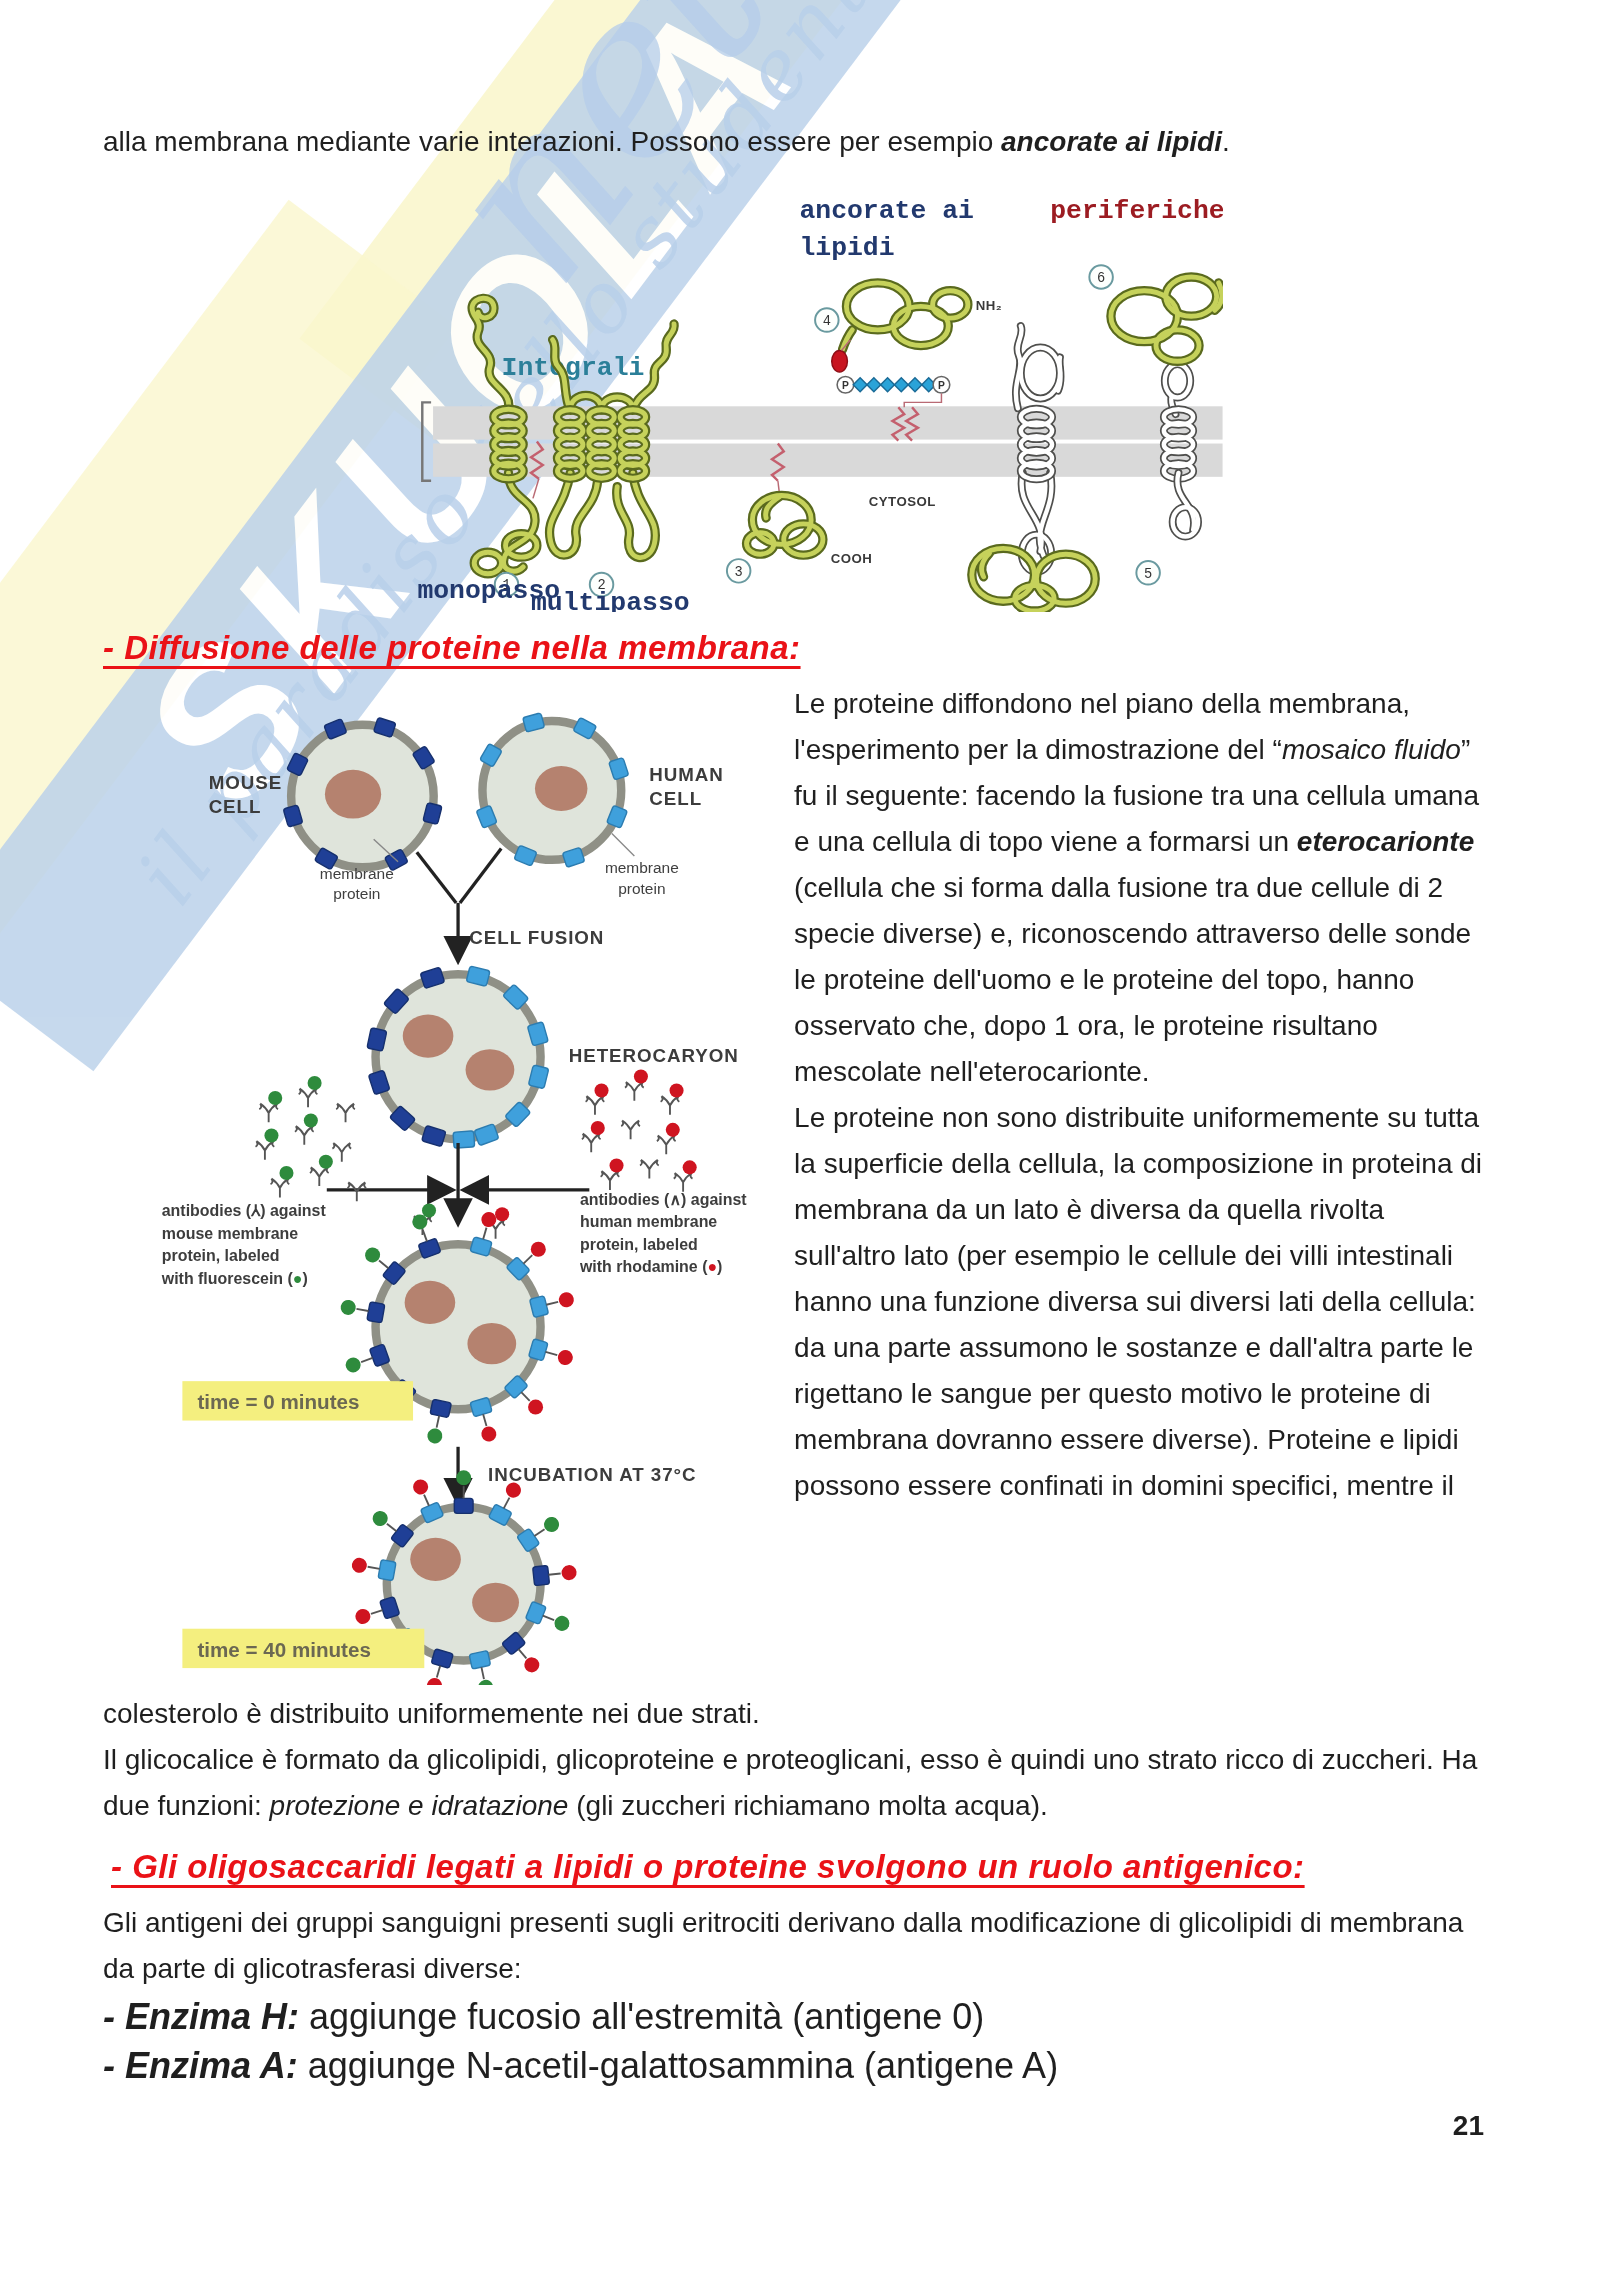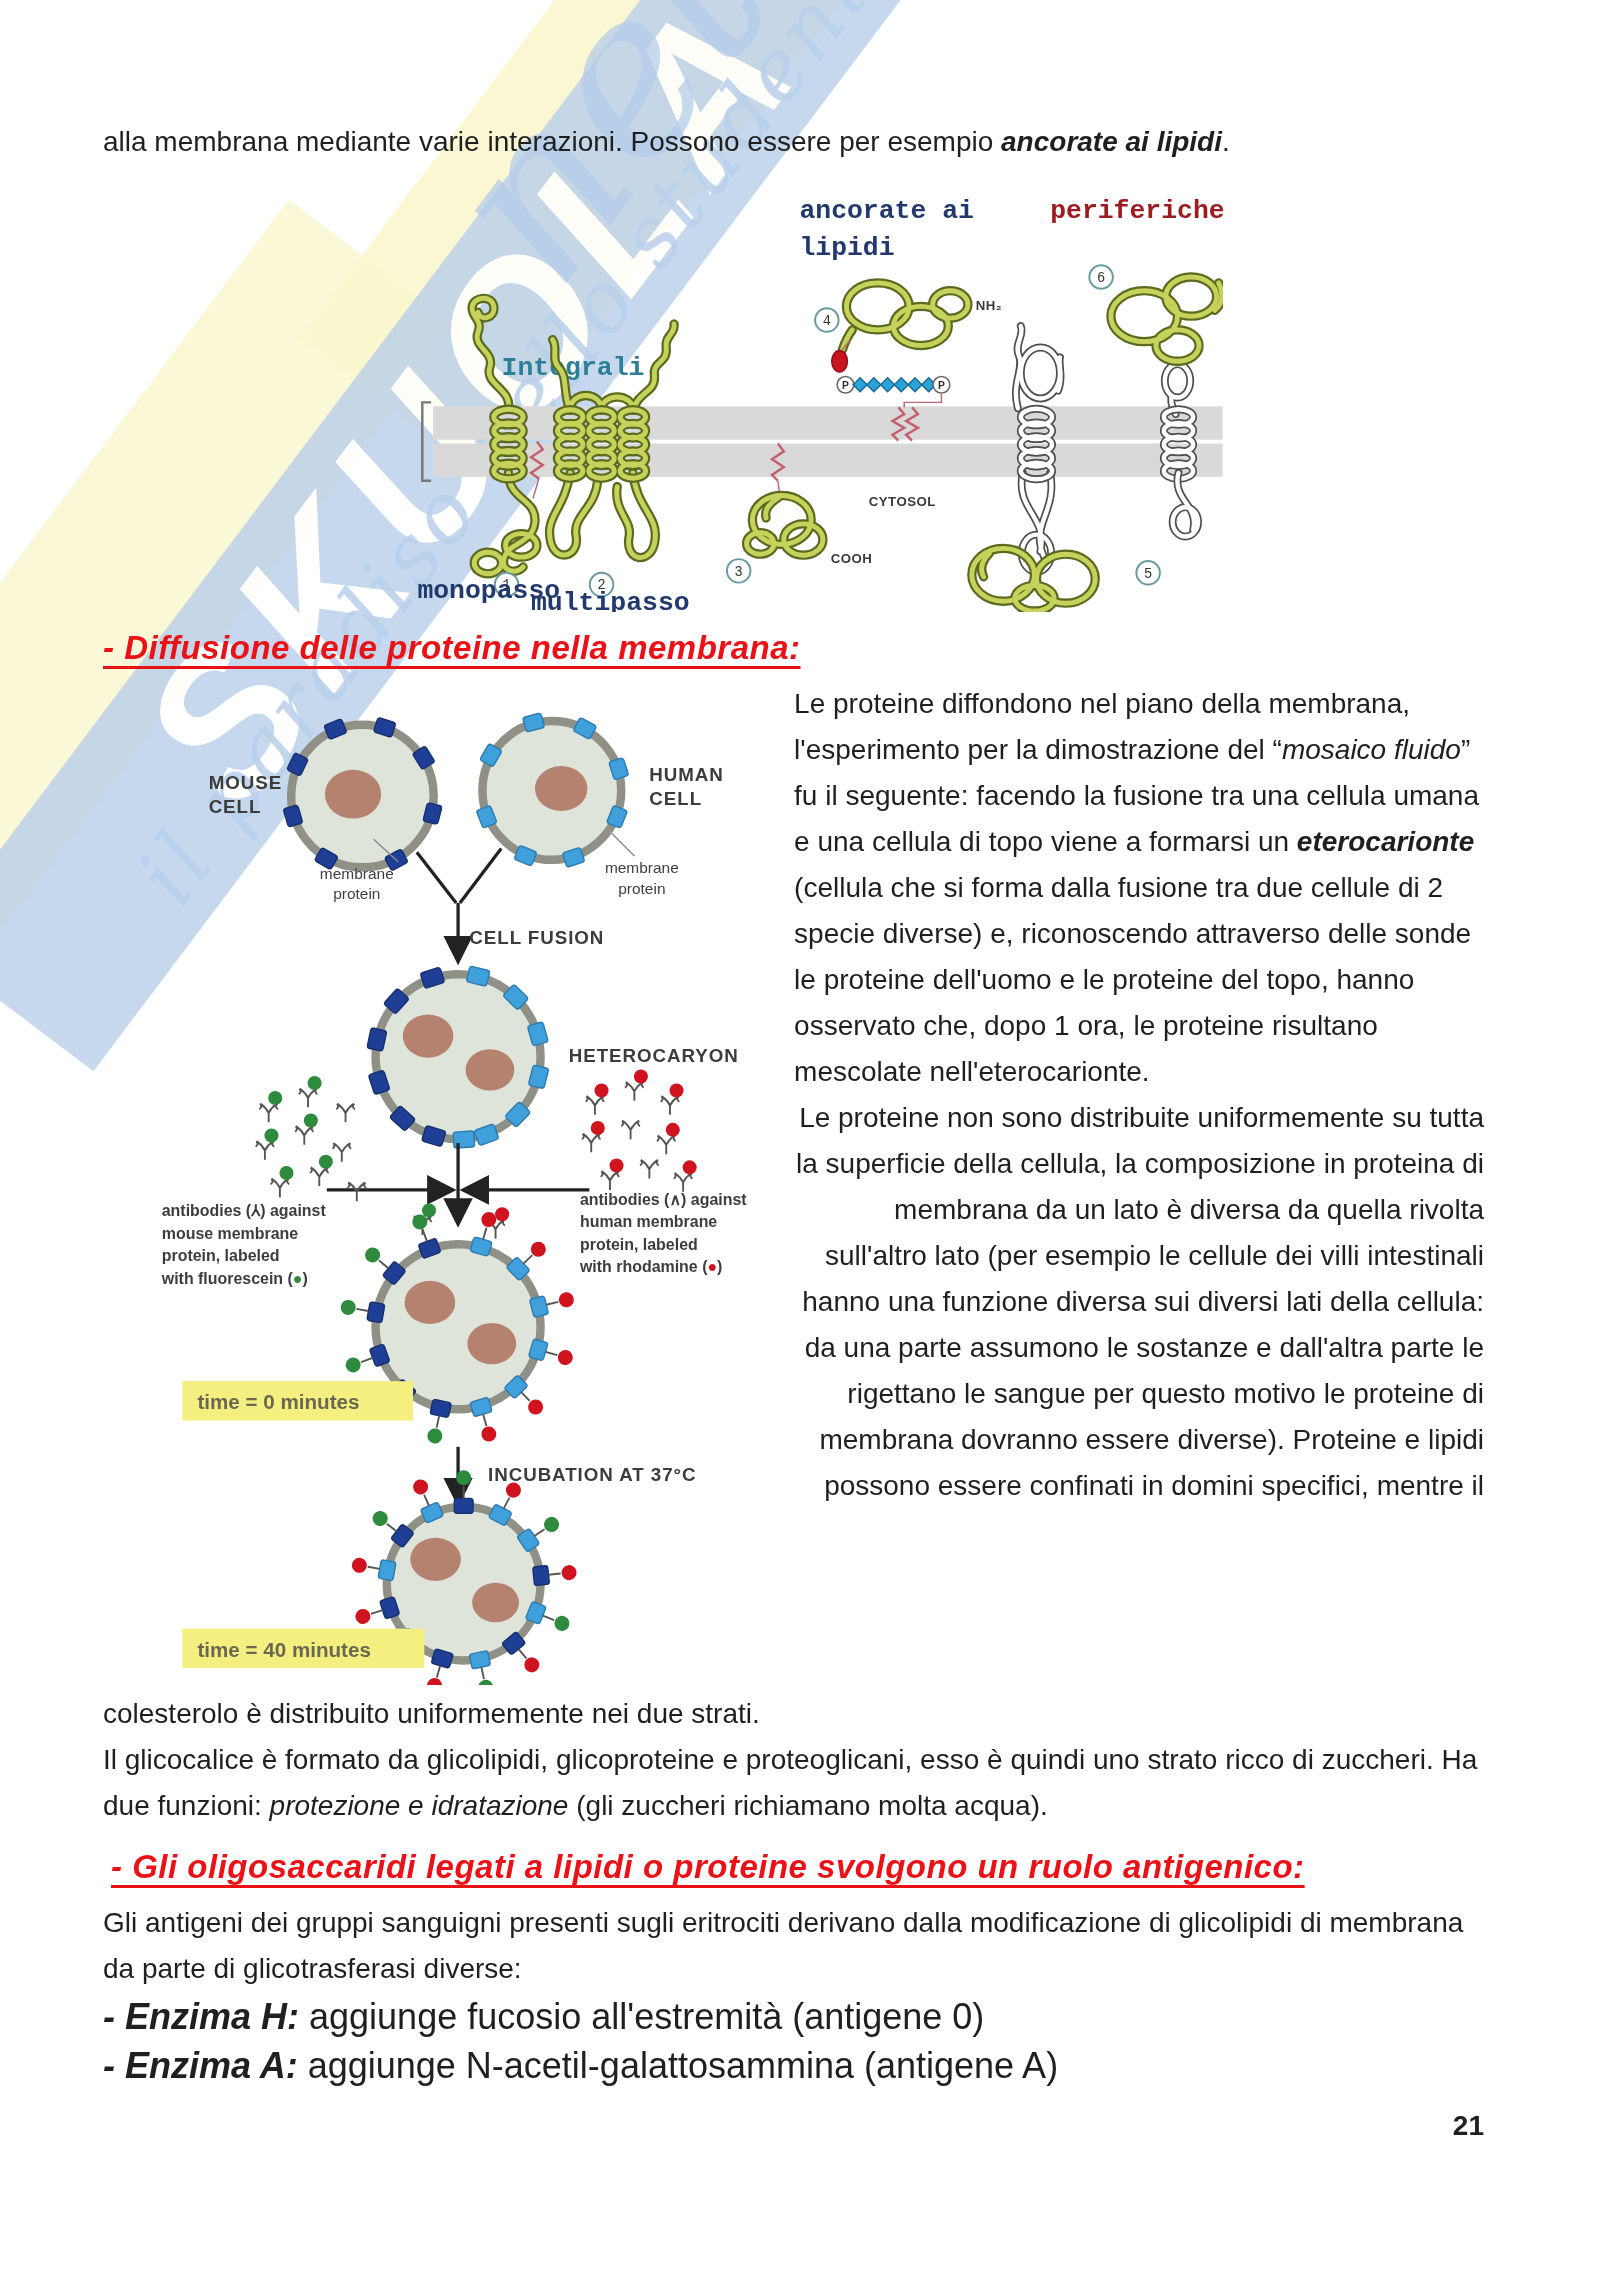--- a/index.html
+++ b/index.html
@@ -43,21 +43,21 @@
   .it{font-style:italic;}
   h2.red{
     color:#ea1217;font-size:33px;font-weight:bold;font-style:italic;
     text-decoration:underline;text-decoration-thickness:2.9px;text-underline-offset:6.9px;
     margin:17.6px 0 13.7px 0;letter-spacing:0.5px;
   }
   .fig1{display:block;margin:15.7px 0 0 312px;}
   .diff-sec{overflow:visible;}
   .fig2{float:left;margin:9.8px 19.6px 5.9px 24.5px;}
   .clear{clear:both;}
-  .p-gap{margin-top:21.6px;text-align:right;}
+  .p-gap{margin-top:21.6px;}
   .enz{font-size:36px;line-height:49px;margin:0;}
   .pagenum{width:100%;text-align:right;font-size:28px;font-weight:bold;margin-top:19.6px;}
   
   text{user-select:none;}
   .monoLbl{font-family:"Liberation Mono","DejaVu Sans Mono",monospace;font-weight:bold;font-size:27px;}
   .navy{fill:#22396e;} .dred{fill:#9c1c22;} .teal{fill:#2b7f99;}
   .memLbl{font-size:13.5px;font-weight:bold;fill:#3a3a3a;letter-spacing:.5px;}
   .mem{fill:#d9d9d9;}
   .gDark{stroke:#5a6a1e;stroke-width:9.5;fill:none;stroke-linecap:round;}
   .gLite{stroke:#c6d25b;stroke-width:5;fill:none;stroke-linecap:round;}

